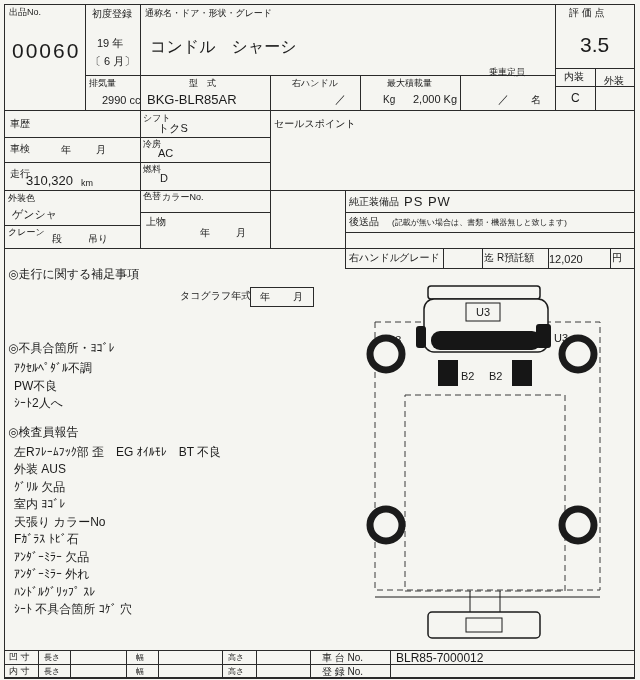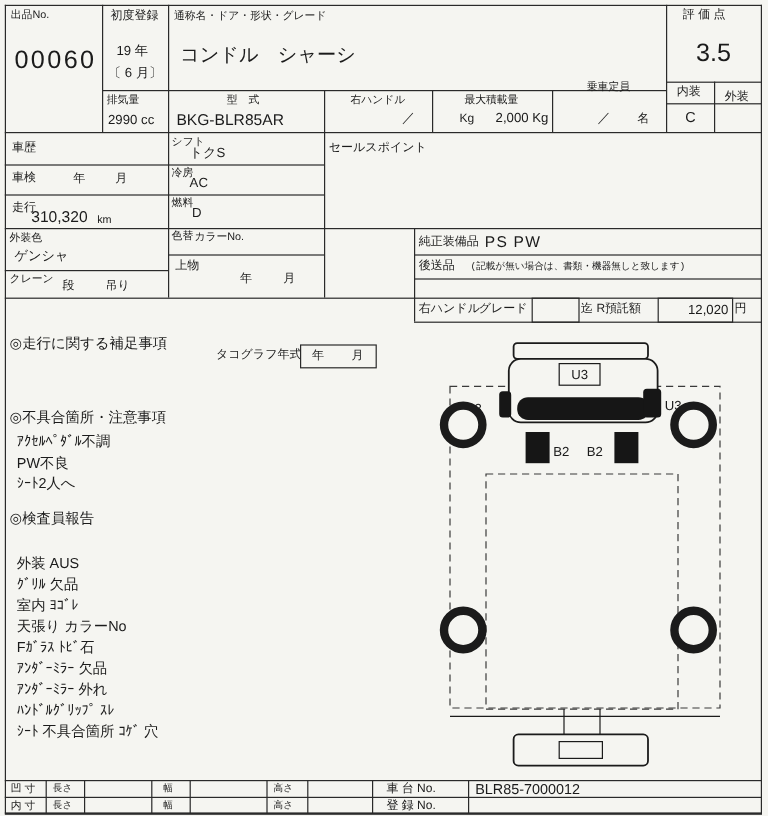--- a/index.html
+++ b/index.html
@@ -4,21 +4,21 @@
 <style>
   html,body{margin:0;padding:0;}
   body{width:640px;height:680px;position:relative;overflow:hidden;
        background:#e7e7e4;color:#1b1b1b;
        font-family:"Liberation Sans","DejaVu Sans",sans-serif;}
   .sheet{position:absolute;left:0;top:0;width:640px;height:680px;background:#f5f5f1;}
   .hl{position:absolute;height:1px;background:#2a2a2a;}
   .vl{position:absolute;width:1px;background:#2a2a2a;}
   .t{position:absolute;white-space:nowrap;line-height:1;}
   .box{position:absolute;border:1px solid #2a2a2a;}
-  .s8{font-size:8px;font-family:Liberation Mono, monospace;} .s9{font-size:9px;} .s10{font-size:10px;} .s11{font-size:11px;}
+  .s8{font-size:8px;} .s9{font-size:9px;} .s10{font-size:10px;} .s11{font-size:11px;}
   .s12{font-size:12px;} .s13{font-size:13px;} .s16{font-size:16px;} .s21{font-size:21px;}
   svg text{font:11px "Liberation Sans","DejaVu Sans",sans-serif;fill:#1b1b1b;}
 </style>
 </head>
 <body>
 
 <div class="sheet">
 
   <div class="hl" style="left:4px;top:4px;width:631px"></div>
   <div class="hl" style="left:85px;top:75px;width:470px"></div>
@@ -64,21 +64,21 @@
   <div class="t s11" style="left:90px;top:56px">〔 6 月〕</div>
   <div class="t s9" style="left:145px;top:9px">通称名・ドア・形状・グレード</div>
   <div class="t s16" style="left:150px;top:39px">コンドル　シャーシ</div>
   <div class="t s10" style="left:569px;top:8px">評 価 点</div>
   <div class="t s21" style="left:580px;top:34px">3.5</div>
   <div class="t s10" style="left:564px;top:72px">内装</div>
   <div class="t s10" style="left:604px;top:76px">外装</div>
   <div class="t s12" style="left:571px;top:92px">C</div>
 
   <div class="t s9" style="left:89px;top:79px">排気量</div>
-  <div class="t s11" style="left:90px;top:95px">2990 cc</div>
+  <div class="t s11" style="left:102px;top:95px">2990 cc</div>
   <div class="t s9" style="left:189px;top:79px">型　式</div>
   <div class="t s13" style="left:147px;top:93px">BKG-BLR85AR</div>
   <div class="t s9" style="left:292px;top:79px">右ハンドル</div>
   <div class="t s11" style="left:335px;top:94px">／</div>
   <div class="t s10" style="left:383px;top:95px">Kg</div>
   <div class="t s9" style="left:387px;top:79px">最大積載量</div>
   <div class="t s11" style="left:413px;top:94px">2,000 Kg</div>
   <div class="t s9" style="left:489px;top:68px">乗車定員</div>
   <div class="t s11" style="left:498px;top:94px">／</div>
   <div class="t s10" style="left:531px;top:95px">名</div>
@@ -111,37 +111,38 @@
   <div class="t s10" style="left:349px;top:197px">純正装備品</div>
   <div class="t s13" style="left:404px;top:195px;letter-spacing:1px">PS PW</div>
   <div class="t s10" style="left:349px;top:217px">後送品</div>
   <div class="t s8" style="left:392px;top:219px">(記載が無い場合は、書類・機器無しと致します)</div>
 
   <div class="t s10" style="left:349px;top:253px">右ハンドル</div>
   <div class="t s10" style="left:399px;top:253px">グレード</div>
   <div class="box" style="left:443px;top:248px;width:38px;height:19px"></div>
   <div class="t s10" style="left:484px;top:253px">迄</div>
   <div class="t s10" style="left:497px;top:253px">R預託額</div>
-  <div class="box" style="left:548px;top:248px;width:58px;height:19px;display:flex;align-items:center;justify-content:flex-end;padding-right:3px">
+  <div class="box" style="left:548px;top:248px;width:58px;height:19px;display:flex;align-items:center;justify-content:flex-start;padding-right:3px">
     <span class="s11">12,020</span>
   </div>
   <div class="t s10" style="left:612px;top:253px">円</div>
 
-  <div class="t s12" style="left:8px;top:280px">◎走行に関する補足事項</div>
+  <div class="t s12" style="left:8px;top:268px">◎走行に関する補足事項</div>
   <div class="t s10" style="left:180px;top:291px">タコグラフ年式</div>
   <div class="box" style="left:250px;top:287px;width:62px;height:18px"></div>
   <div class="t s10" style="left:260px;top:292px">年</div>
   <div class="t s10" style="left:293px;top:292px">月</div>
 
-  <div class="t s12" style="left:8px;top:342px">◎不具合箇所・注意事項</div>
+  <div class="t s12" style="left:8px;top:342px">◎不具合箇所・ﾖｺﾞﾚ</div>
   <div class="t s12" style="left:14px;top:362px">ｱｸｾﾙﾍﾟﾀﾞﾙ不調</div>
   <div class="t s12" style="left:14px;top:380px">PW不良</div>
   <div class="t s12" style="left:14px;top:397px">ｼｰﾄ2人へ</div>
 
   <div class="t s12" style="left:8px;top:426px">◎検査員報告</div>
+  <div class="t s12" style="left:14px;top:446px">左Rﾌﾚｰﾑﾌｯｸ部 歪　EG ｵｲﾙﾓﾚ　BT 不良</div>
   <div class="t s12" style="left:14px;top:463px">外装 AUS</div>
   <div class="t s12" style="left:14px;top:481px">ｸﾞﾘﾙ 欠品</div>
   <div class="t s12" style="left:14px;top:498px">室内 ﾖｺﾞﾚ</div>
   <div class="t s12" style="left:14px;top:516px">天張り カラーNo</div>
   <div class="t s12" style="left:14px;top:533px">Fｶﾞﾗｽ ﾄﾋﾞ石</div>
   <div class="t s12" style="left:14px;top:551px">ｱﾝﾀﾞｰﾐﾗｰ 欠品</div>
   <div class="t s12" style="left:14px;top:568px">ｱﾝﾀﾞｰﾐﾗｰ 外れ</div>
   <div class="t s12" style="left:14px;top:586px">ﾊﾝﾄﾞﾙｸﾞﾘｯﾌﾟ ｽﾚ</div>
   <div class="t s12" style="left:14px;top:603px">ｼｰﾄ 不具合箇所 ｺｹﾞ 穴</div>
 

